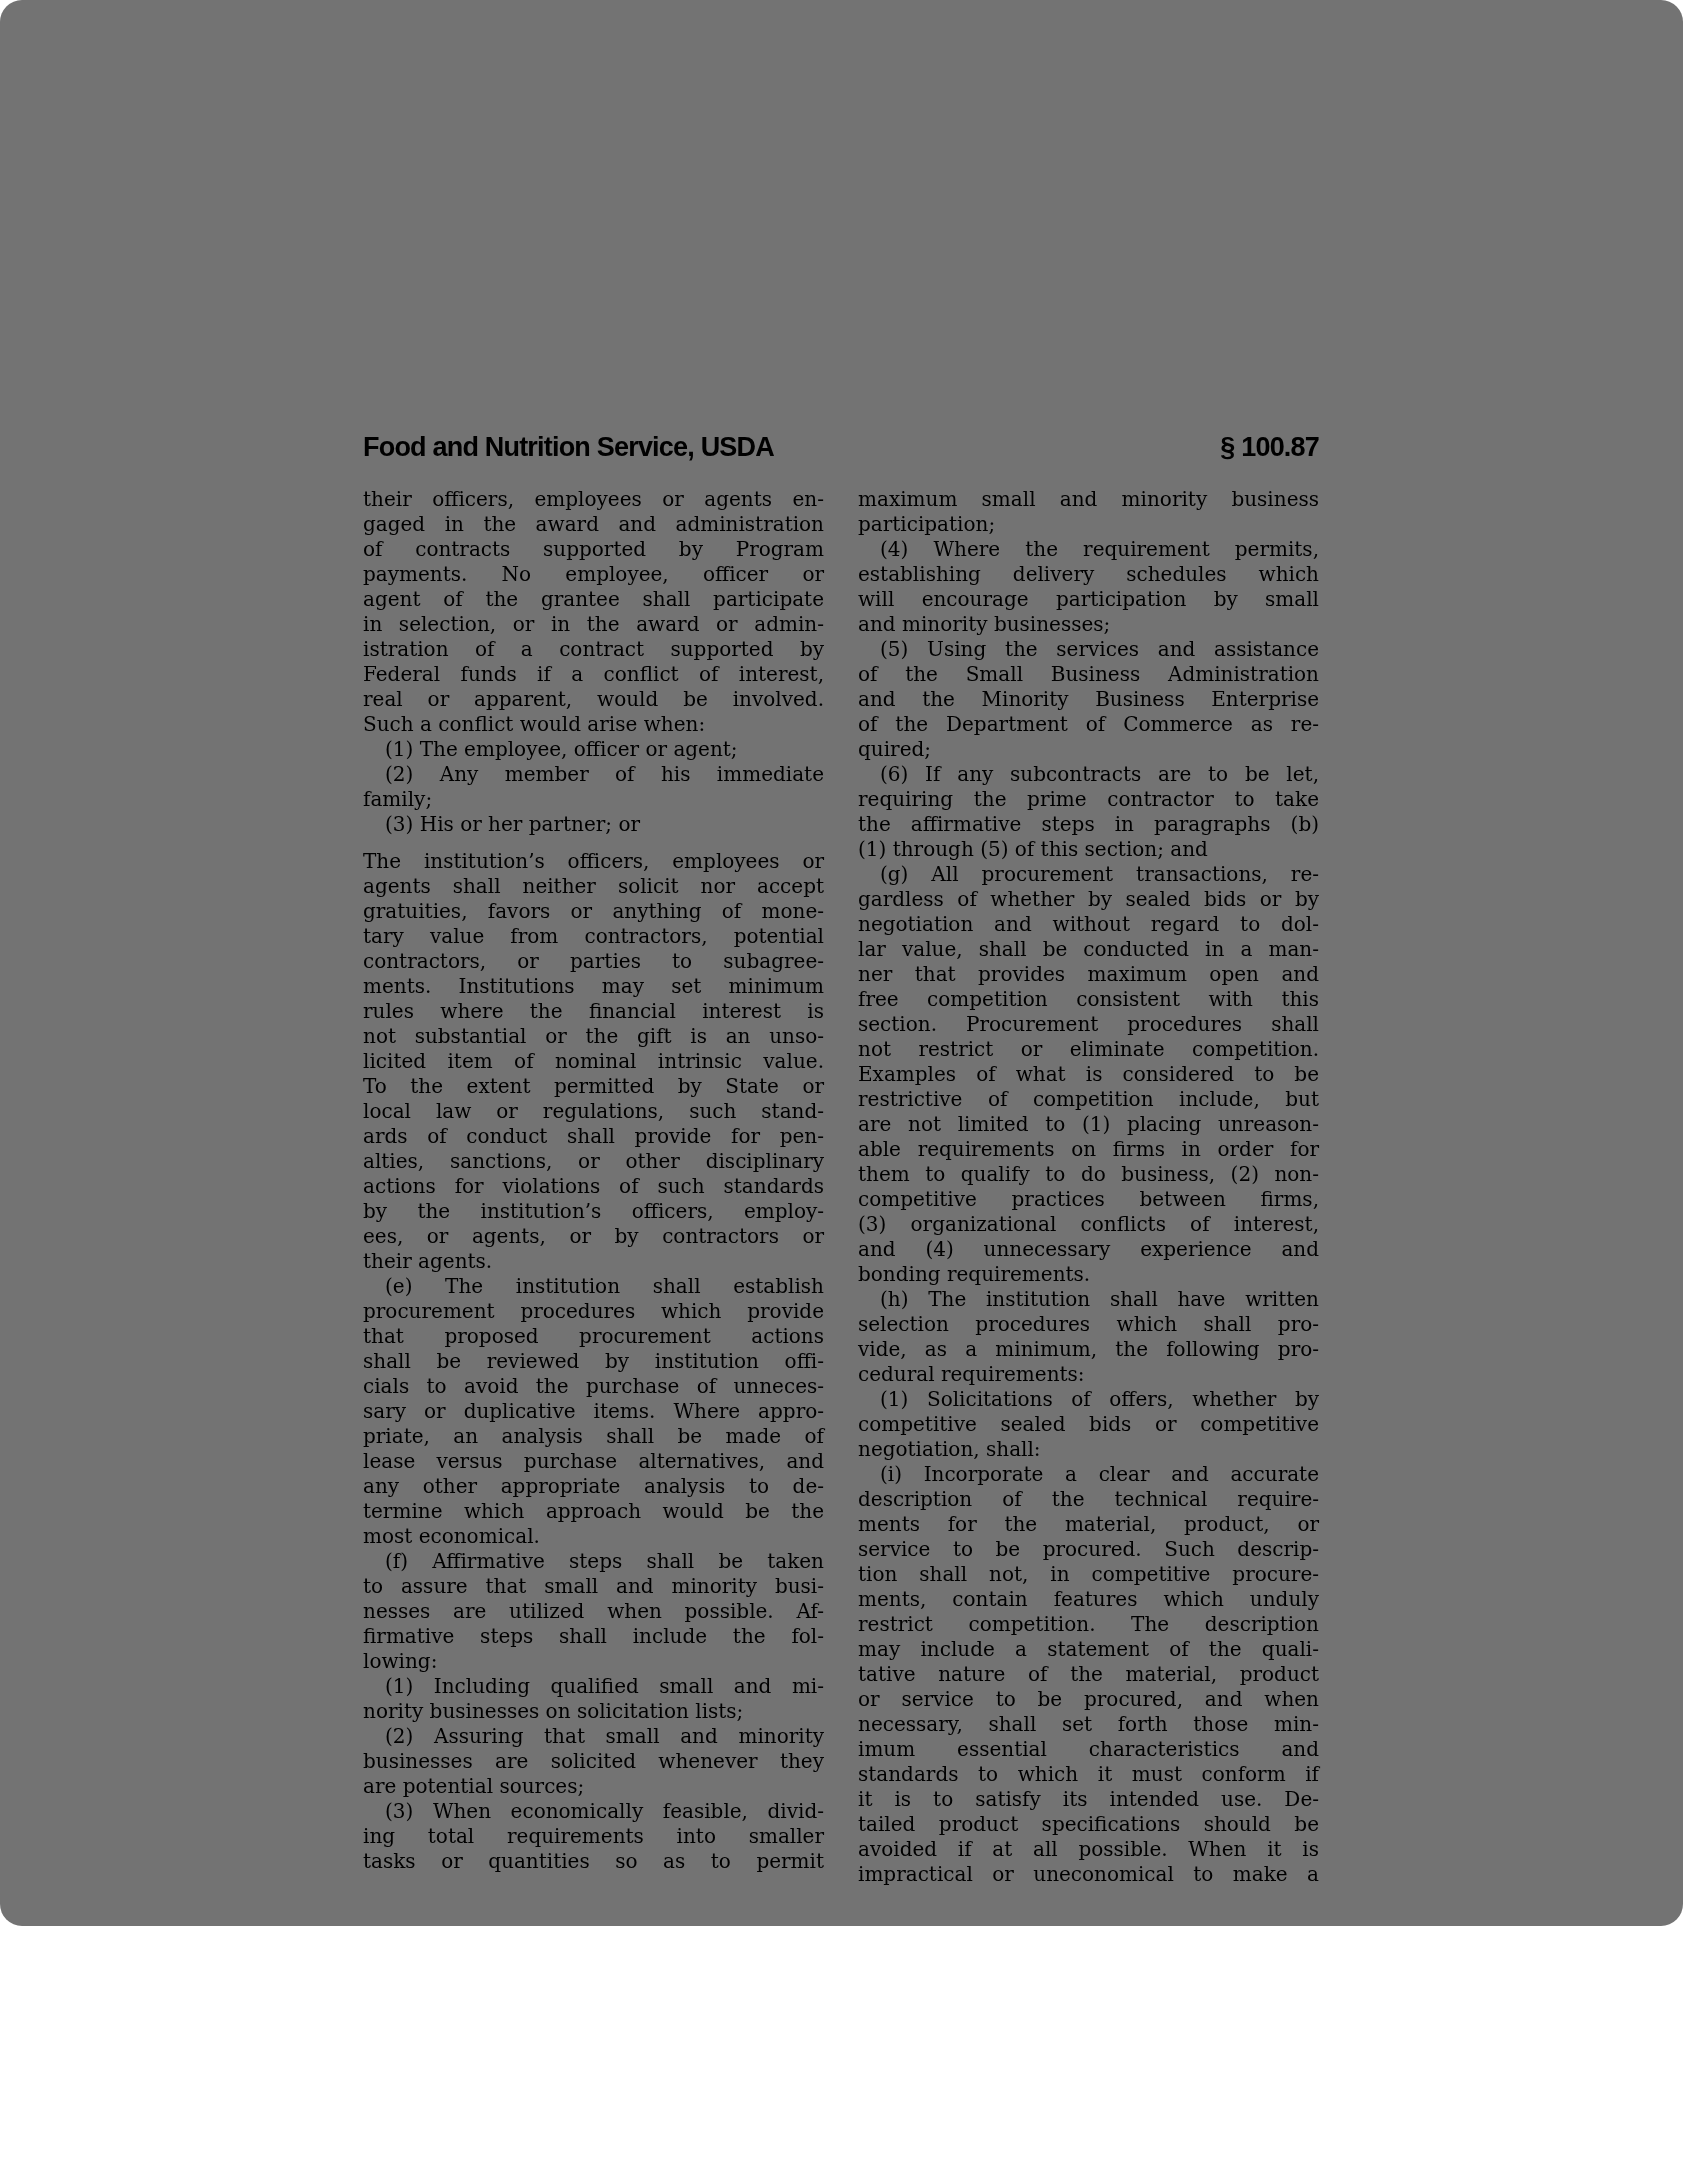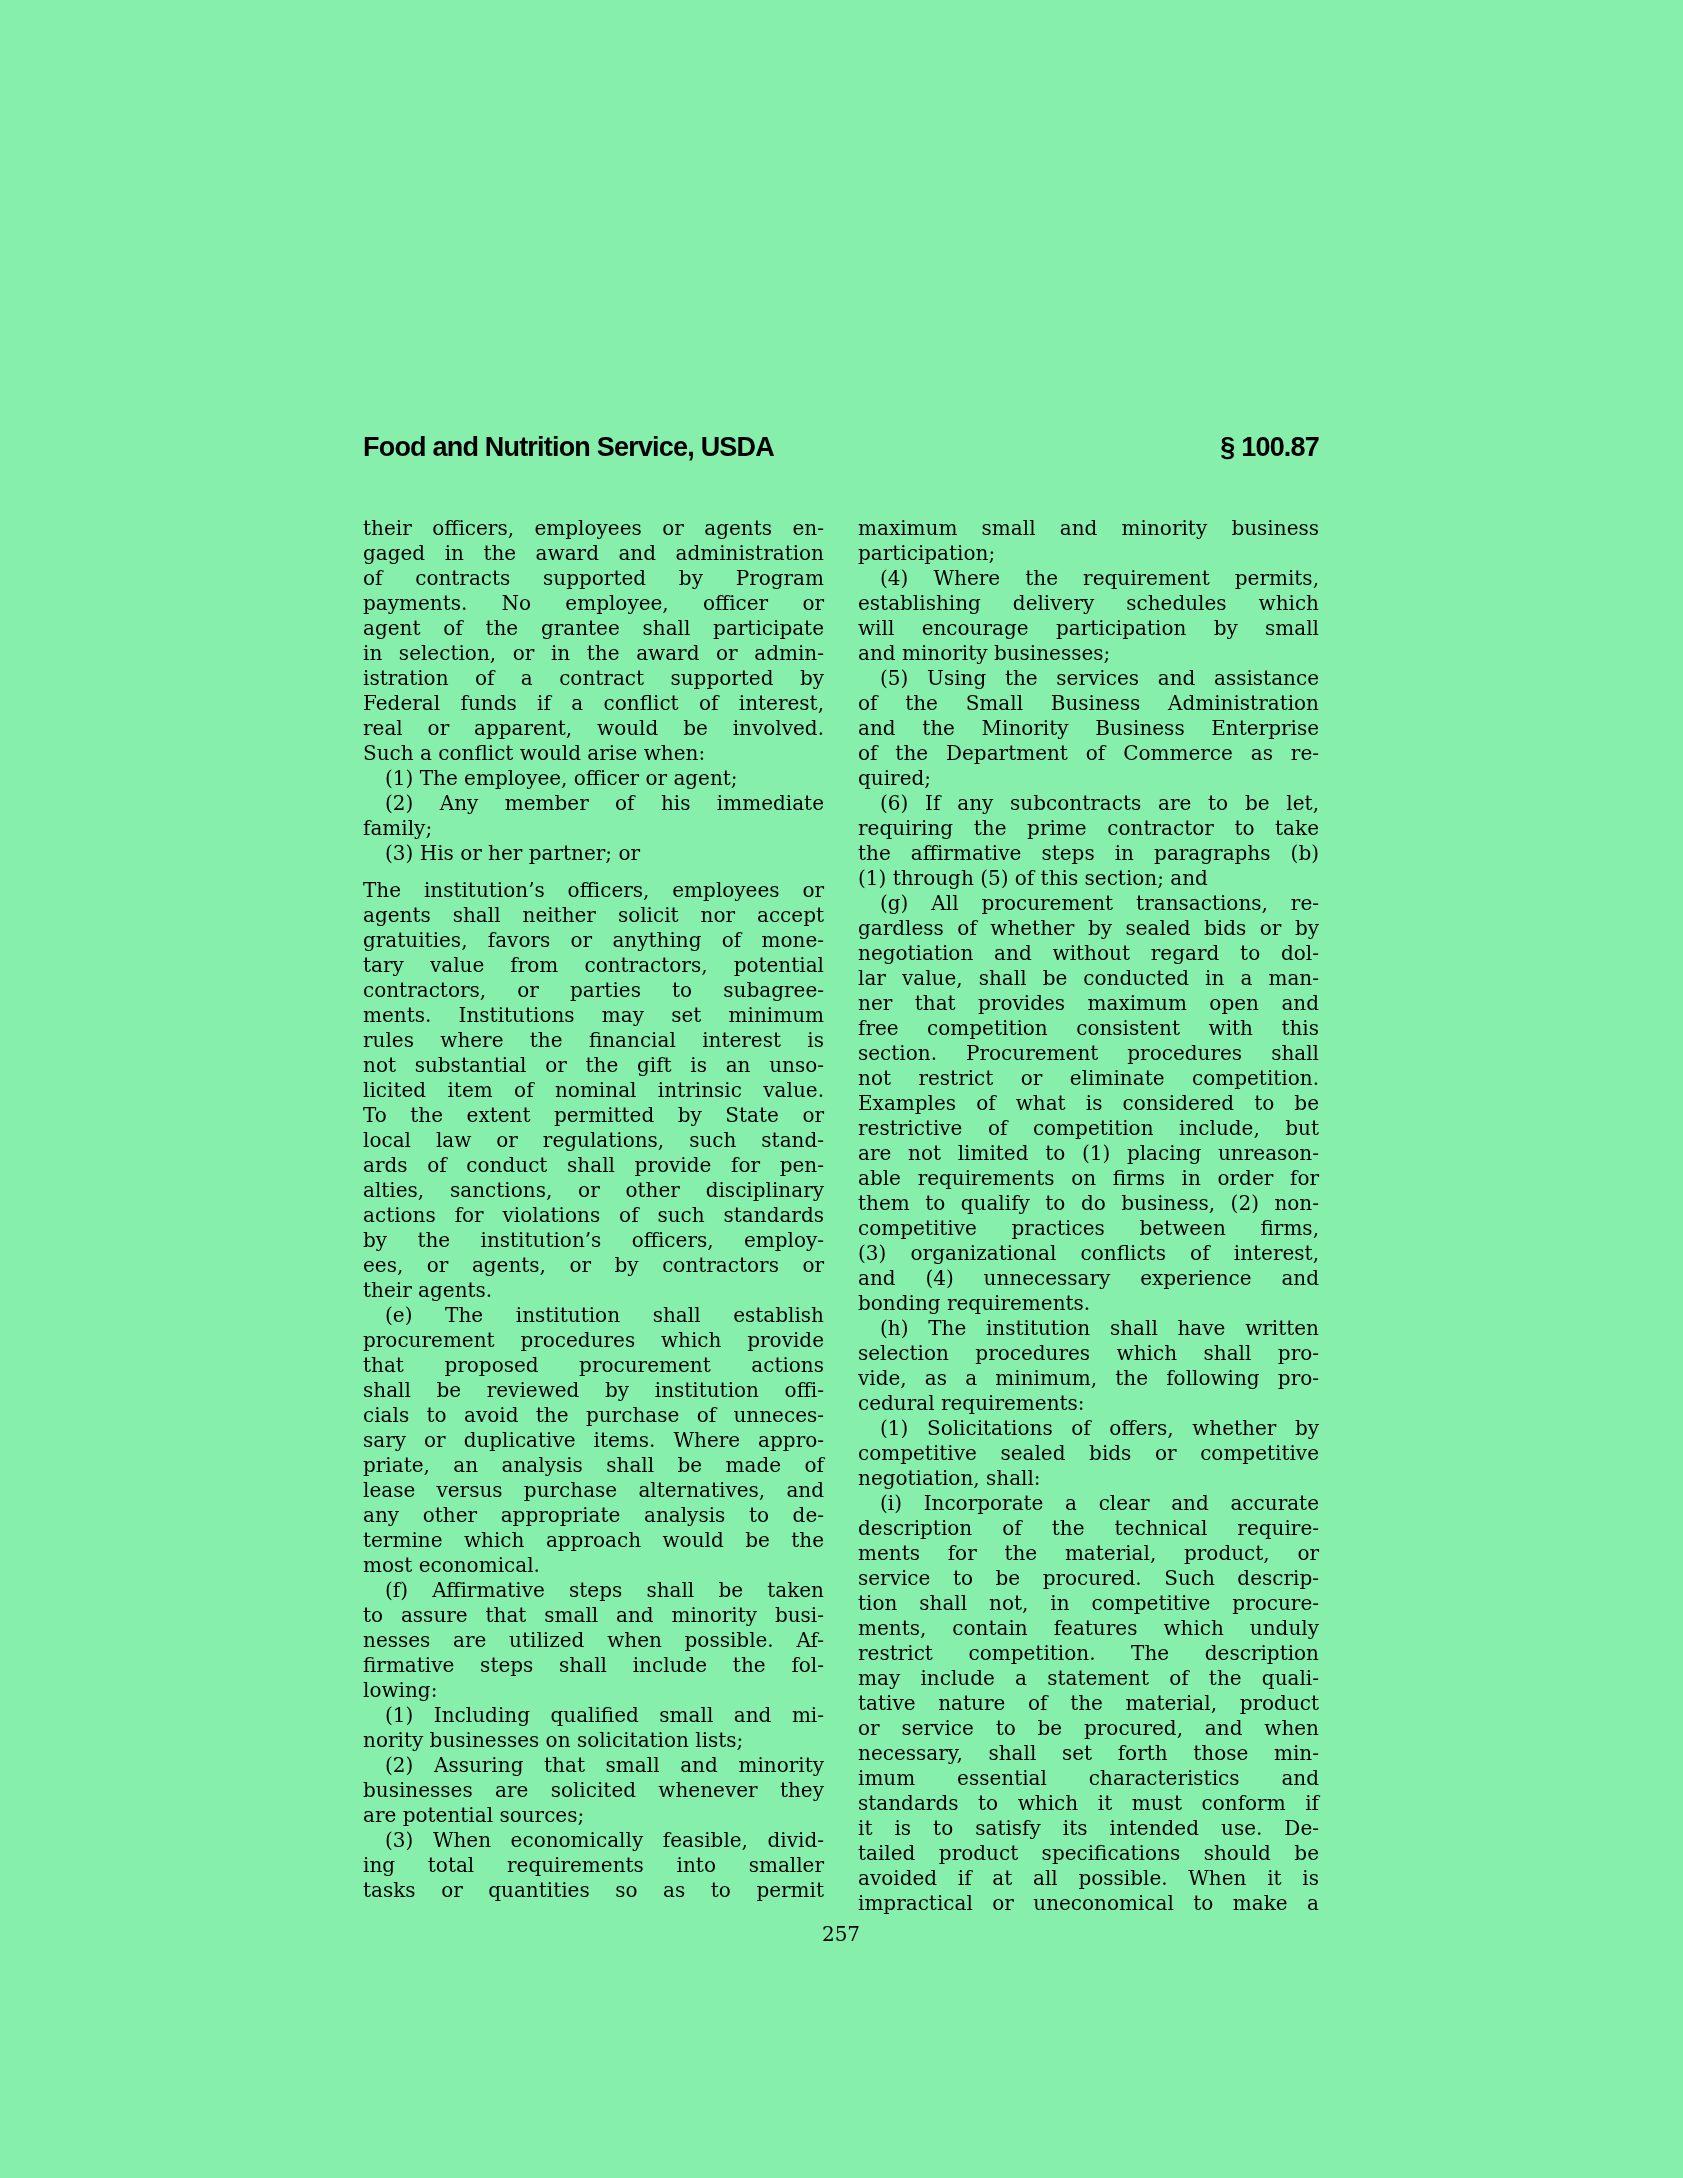--- a/index.html
+++ b/index.html
@@ -1,23 +1,24 @@
 <!DOCTYPE html>
 <html><head>
 <meta charset="utf-8">
 <style>
   html, body { margin: 0; padding: 0; background: #ffffff; }
   .page {
     position: relative;
     width: 1683px;
-    height: 2178px;
-    background: #86efac;
+    height: 1926px;
+    background: #737373;
     color: #000;
     font-family: "DejaVu Serif", serif;
     overflow: hidden;
+    border-radius: 22px;
   }
   .content {
     position: absolute;
     left: 363px;
     top: 0;
     width: 956px;
     height: 2178px;
   }
   .header-row {
     position: absolute;
@@ -33,21 +34,20 @@
     letter-spacing: -0.8px;
     white-space: nowrap;
   }
   .columns {
     position: absolute;
     top: 487px;
     left: 0;
     width: 956px;
     display: flex;
     gap: 34px;
-    margin-top: 29px;
   }
   .column { width: 461px; }
   .para { margin: 0; }
   .para.gap { margin-top: 12px; }
   .line {
     height: 25px;
     line-height: 25px;
     font-size: 20px;
     text-align: justify;
     text-align-last: justify;

